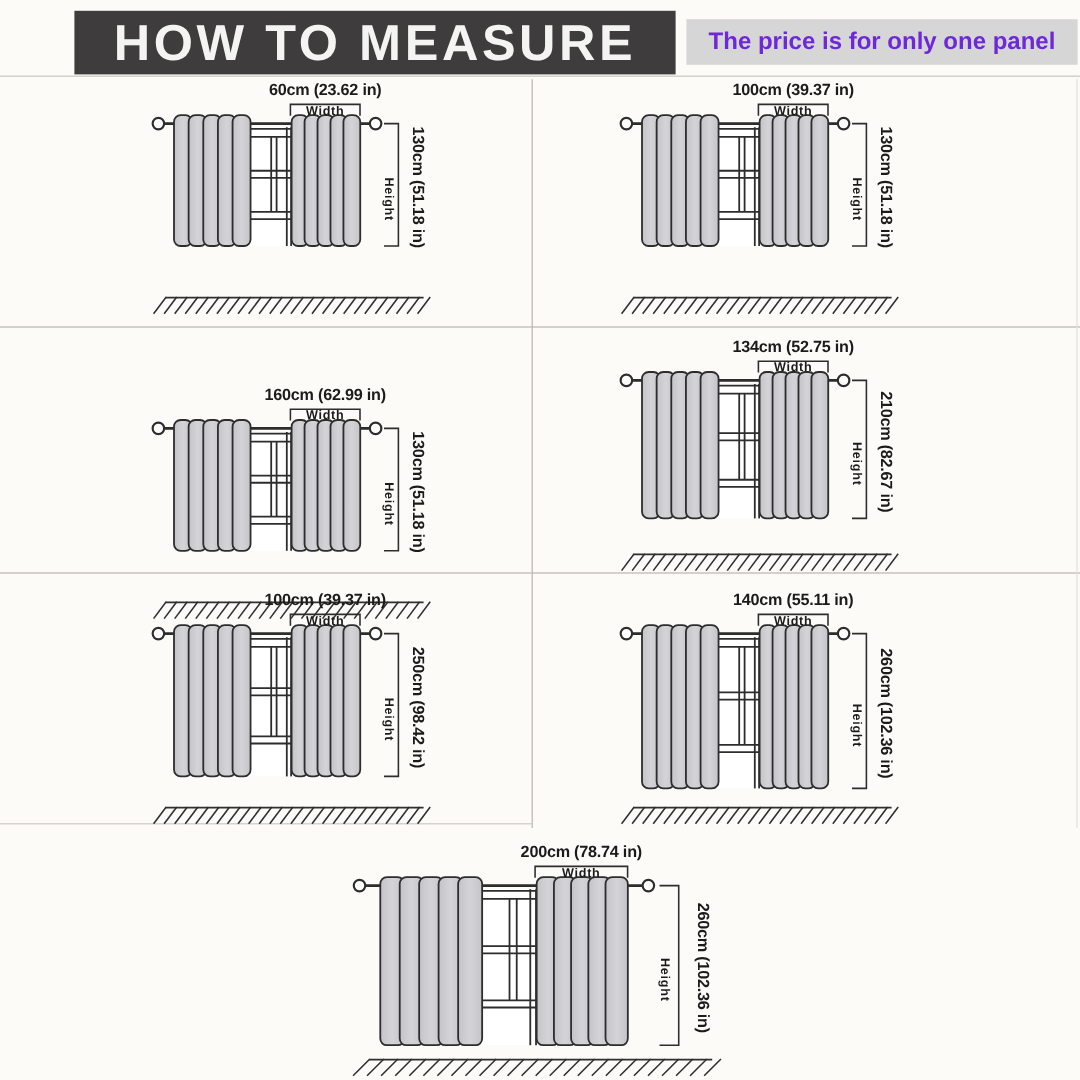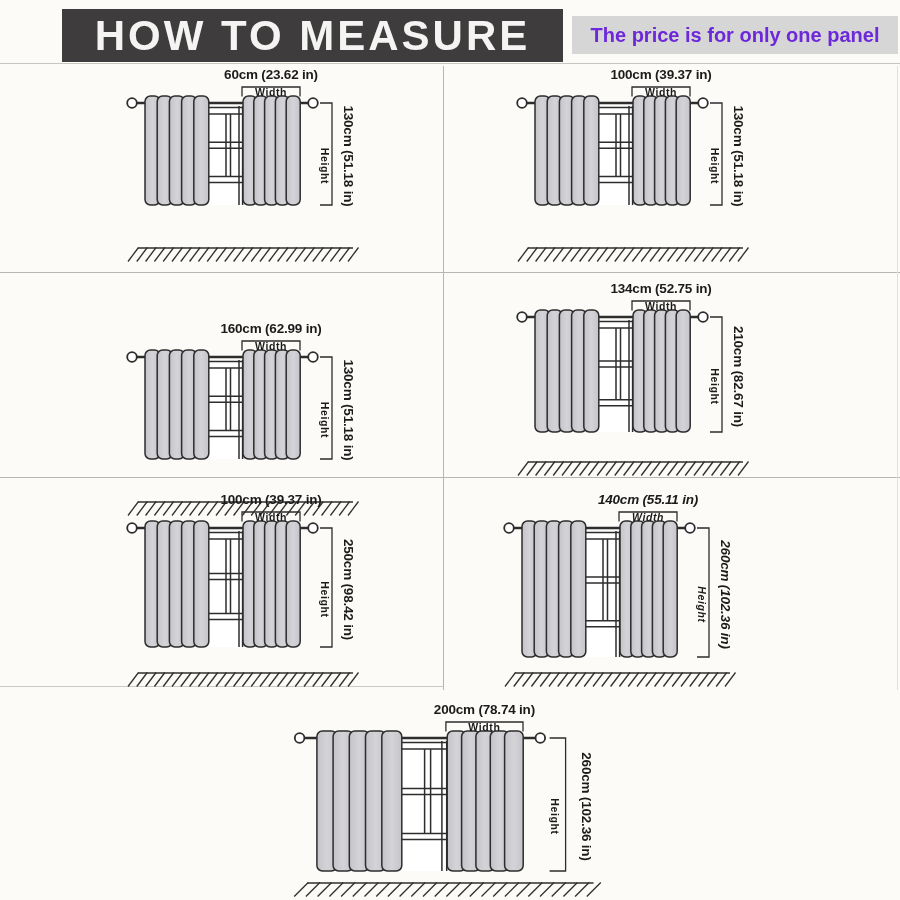--- a/index.html
+++ b/index.html
@@ -447,21 +447,21 @@
           <line x1="239.2" y1="199.5" x2="249.7" y2="185.5"></line>
           <line x1="248" y1="199.5" x2="258.5" y2="185.5"></line>
         </g>
         <text class="dimw" x="171" y="17" text-anchor="middle">100cm (39.37 in)</text>
         <text class="cap" x="171" y="33.5" text-anchor="middle">Width</text>
         <text class="cap" x="221" y="112.5" text-anchor="middle" transform="rotate(90 221 112.5)">Height</text>
         <text class="dimh" x="244" y="102.5" text-anchor="middle" transform="rotate(90 244 102.5)">250cm (98.42 in)</text>
       </svg>
   </div>
 
-  <div class="cell" style="left:430px;top:477px;width:436px;height:209px;font-style:italic;">
+  <div class="cell" style="left:443px;top:477px;width:436px;height:209px;">
     <svg class="diag" style="left:47px;top:10px;" width="300" height="202" viewBox="0 0 300 202">
         <defs>
           <linearGradient id="plg5" x1="0" y1="0" x2="1" y2="0">
             <stop offset="0" stop-color="#c3c3c9"></stop>
             <stop offset="0.5" stop-color="#d4d4d8"></stop>
             <stop offset="1" stop-color="#c3c3c9"></stop>
           </linearGradient>
         </defs>
         <g stroke="#2d2d2d">
           <line x1="36" y1="41" x2="209" y2="41" stroke-width="2.4"></line>

